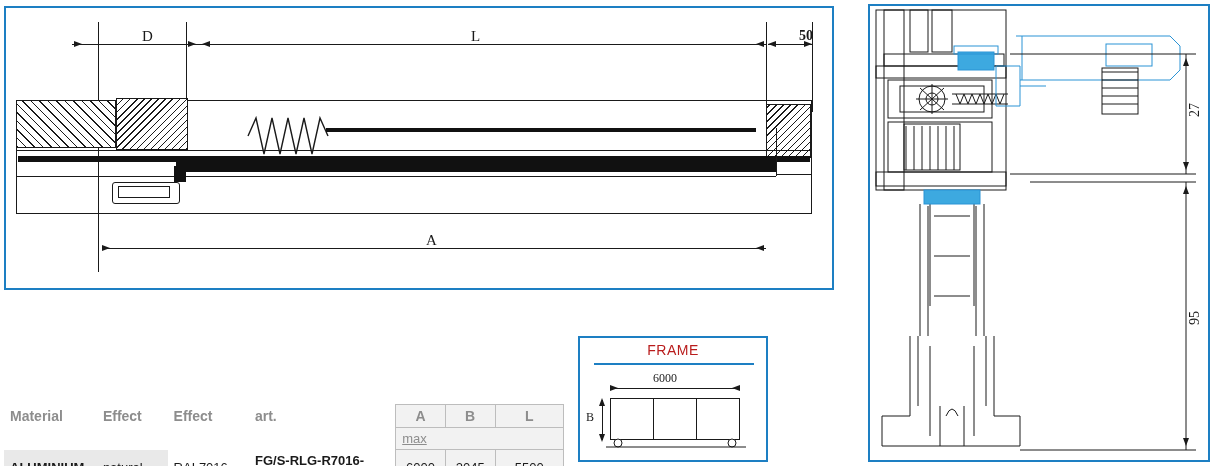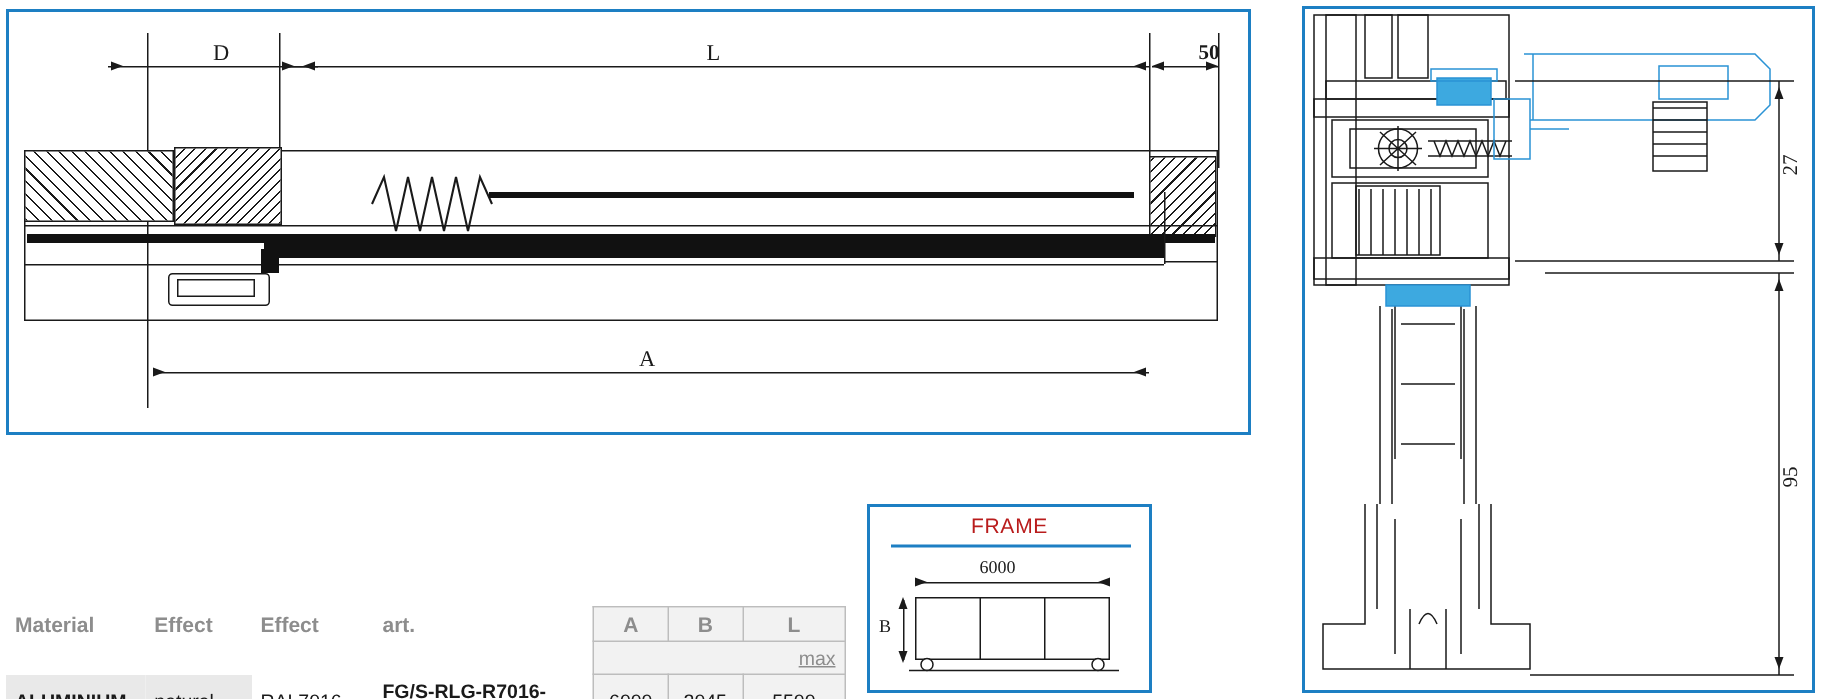--- a/index.html
+++ b/index.html
@@ -114,21 +114,21 @@
     <td class="th-grey" style="width:82px;">Material</td>
     <td class="th-grey" style="width:62px;">Effect</td>
     <td class="th-grey" style="width:72px;">Effect</td>
     <td class="th-grey" style="width:150px;">art.</td>
     <td class="th-grey cell-border lightgrey-bg" style="width:38px;text-align:center;">A</td>
     <td class="th-grey cell-border lightgrey-bg" style="width:38px;text-align:center;">B</td>
     <td class="th-grey cell-border lightgrey-bg" style="width:60px;text-align:center;">L</td>
   </tr>
   <tr>
     <td colspan="4" style="height:16px;"></td>
-    <td colspan="3" class="cell-border lightgrey-bg th-grey" style="text-align:right;font-weight:normal;font-size:13px;text-decoration:underline;">max</td>
+    <td colspan="3" class="cell-border lightgrey-bg th-grey" style="text-align:left;font-weight:normal;font-size:13px;text-decoration:underline;">max</td>
   </tr>
   <tr>
     <td class="grey-bg" style="font-weight:bold;font-size:13px;">ALUMINIUM</td>
     <td class="grey-bg" style="font-size:13px;">natural</td>
     <td style="font-size:13px;">RAL7016</td>
     <td style="font-size:13px;font-weight:bold;">FG/S-RLG-R7016-SET</td>
     <td class="cell-border lightgrey-bg" style="text-align:center;font-size:13px;">6000</td>
     <td class="cell-border lightgrey-bg" style="text-align:center;font-size:13px;">2045</td>
     <td class="cell-border lightgrey-bg" style="text-align:center;font-size:13px;">5500</td>
   </tr>

